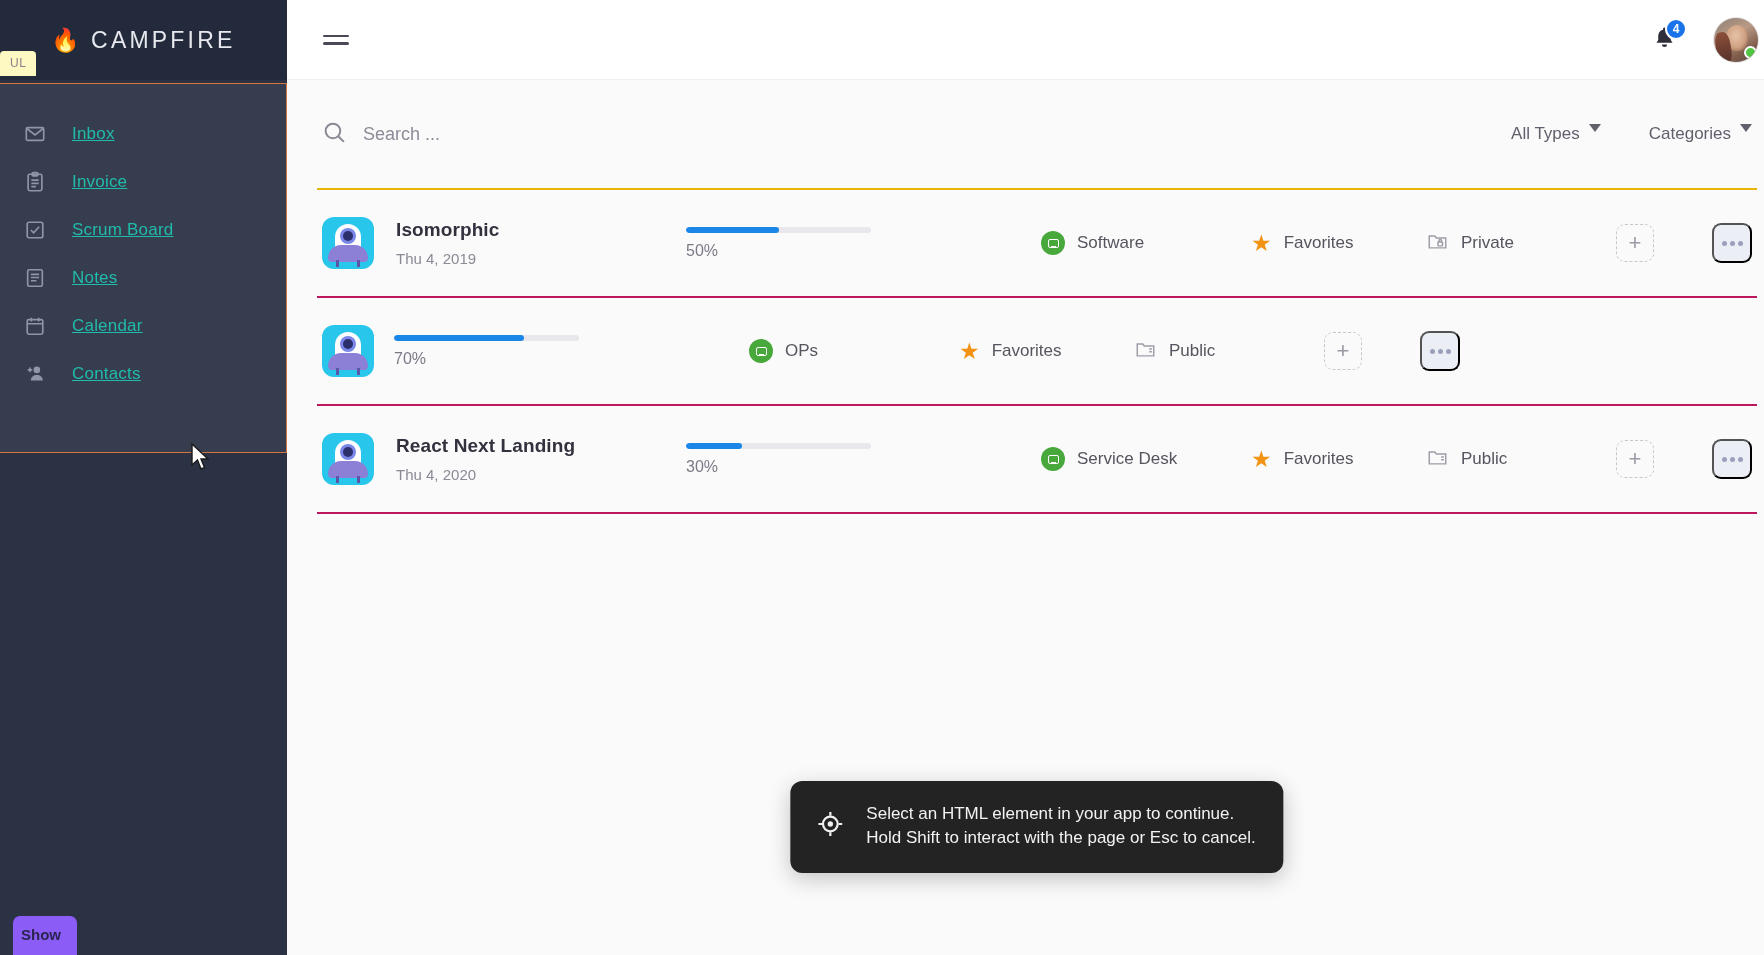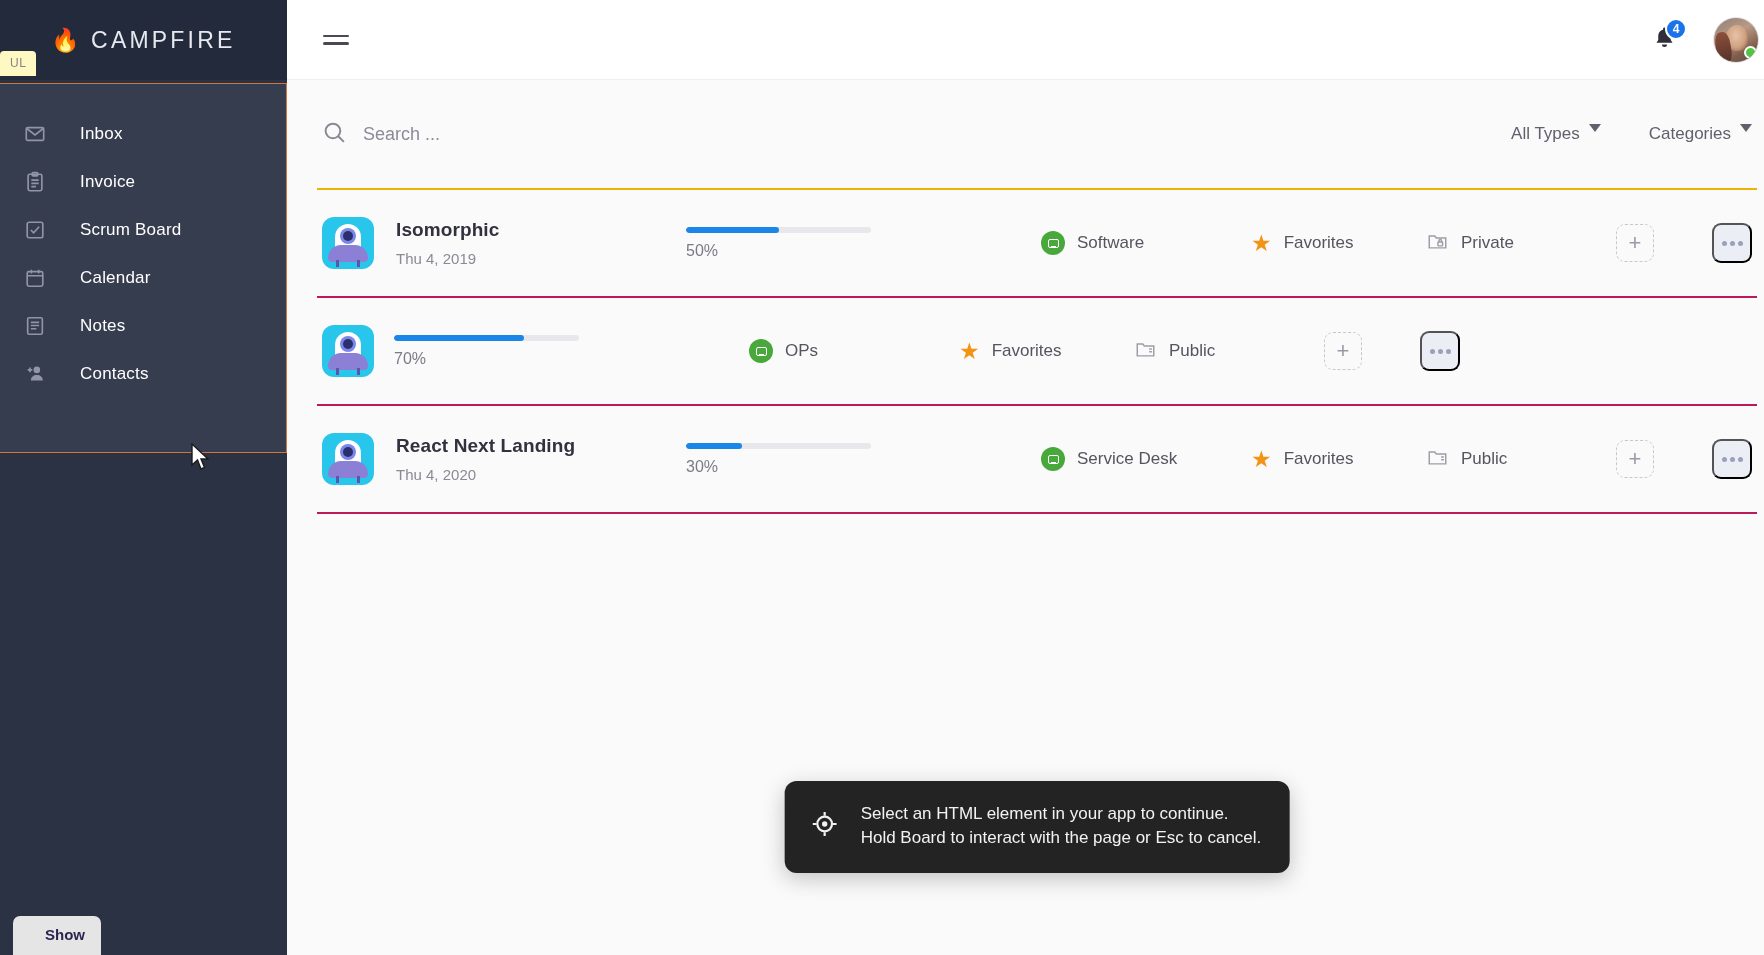--- a/index.html
+++ b/index.html
@@ -84,34 +84,35 @@
   }
   .nav-icon {
     width: 36px;
     display: flex;
     align-items: center;
     justify-content: flex-start;
     color: #9ba0b3;
     opacity: .85;
   }
   .nav-label {
-    color: #ffffff;
+    color: #14b8a6;
     font-size: 17px;
-    margin-left: 20px;
+    margin-left: 12px;
     letter-spacing: .2px;
+    text-decoration: underline;
   }
 
   .show-btn {
     position: absolute;
     left: 13px; bottom: 0px;
-    background: #e5e5e5;
+    background: #8b5cf6;
     color: #2a2550;
     font-size: 15px;
     font-weight: bold;
-    padding: 10px 16px 12px 32px;
+    padding: 10px 16px 12px 8px;
     border-radius: 7px 7px 0 0;
     border: none;
     cursor: pointer;
     z-index: 20;
   }
 
   .cursor {
     position: absolute;
     left: 190px; top: 443px;
     width: 22px; height: 30px;
@@ -378,35 +379,35 @@
             <rect x="3.5" y="3.5" width="17" height="17" rx="2"></rect>
               <path d="M7.5 12l3 3 6-6.5"></path>
           </svg>
         </span>
         <span class="nav-label">Scrum Board</span>
       </div>
 
       <div class="nav-item">
         <span class="nav-icon">
           <svg width="22" height="22" viewBox="0 0 24 24" fill="none" stroke="currentColor" stroke-width="1.8">
-            <rect x="3.5" y="5" width="17" height="16" rx="1.8"></rect>
-              <path d="M3.5 9.5h17M8 3v4M16 3v4"></path>
-          </svg>
-        </span>
-        <span class="nav-label">Calendar</span>
+            <rect x="4" y="3" width="16" height="18" rx="1.6"></rect>
+            <path d="M7.5 8h9M7.5 11.5h9M7.5 15h6"></path>
+          </svg>
+        </span>
+        <span class="nav-label">Notes</span>
       </div>
 
       <div class="nav-item">
         <span class="nav-icon">
           <svg width="22" height="22" viewBox="0 0 24 24" fill="none" stroke="currentColor" stroke-width="1.8">
-            <rect x="4" y="3" width="16" height="18" rx="1.6"></rect>
-            <path d="M7.5 8h9M7.5 11.5h9M7.5 15h6"></path>
-          </svg>
-        </span>
-        <span class="nav-label">Notes</span>
+            <rect x="3.5" y="5" width="17" height="16" rx="1.8"></rect>
+              <path d="M3.5 9.5h17M8 3v4M16 3v4"></path>
+          </svg>
+        </span>
+        <span class="nav-label">Calendar</span>
       </div>
 
       <div class="nav-item">
         <span class="nav-icon">
           <svg width="22" height="22" viewBox="0 0 24 24" fill="currentColor">
             <circle cx="14" cy="7.5" r="3.6"></circle>
             <path d="M7.5 19c0-3.6 2.9-5.8 6.5-5.8s6.5 2.2 6.5 5.8z"></path>
             <path d="M4 7.5h5M6.5 5v5" stroke="currentColor" stroke-width="1.7" fill="none"></path>
           </svg>
         </span>
@@ -607,19 +608,19 @@
       <div class="toast">
         <span>
           <svg width="28" height="28" viewBox="0 0 24 24" fill="none" stroke="#f0f0f0" stroke-width="1.9">
             <circle cx="12" cy="12" r="6.3"></circle>
               <circle cx="12" cy="12" r="2.3" fill="#f0f0f0" stroke="none"></circle>
             <path d="M12 1.8v3.2M12 19v3.2M1.8 12h3.2M19 12h3.2"></path>
           </svg>
         </span>
         <div class="toast-text">
           <div>Select an HTML element in your app to continue.</div>
-          <div>Hold Board to interact with the page or Esc to cancel.</div>
+          <div>Hold Shift to interact with the page or Esc to cancel.</div>
         </div>
       </div>
 
     </div>
   </section>
 </div>
 
 </body></html>

